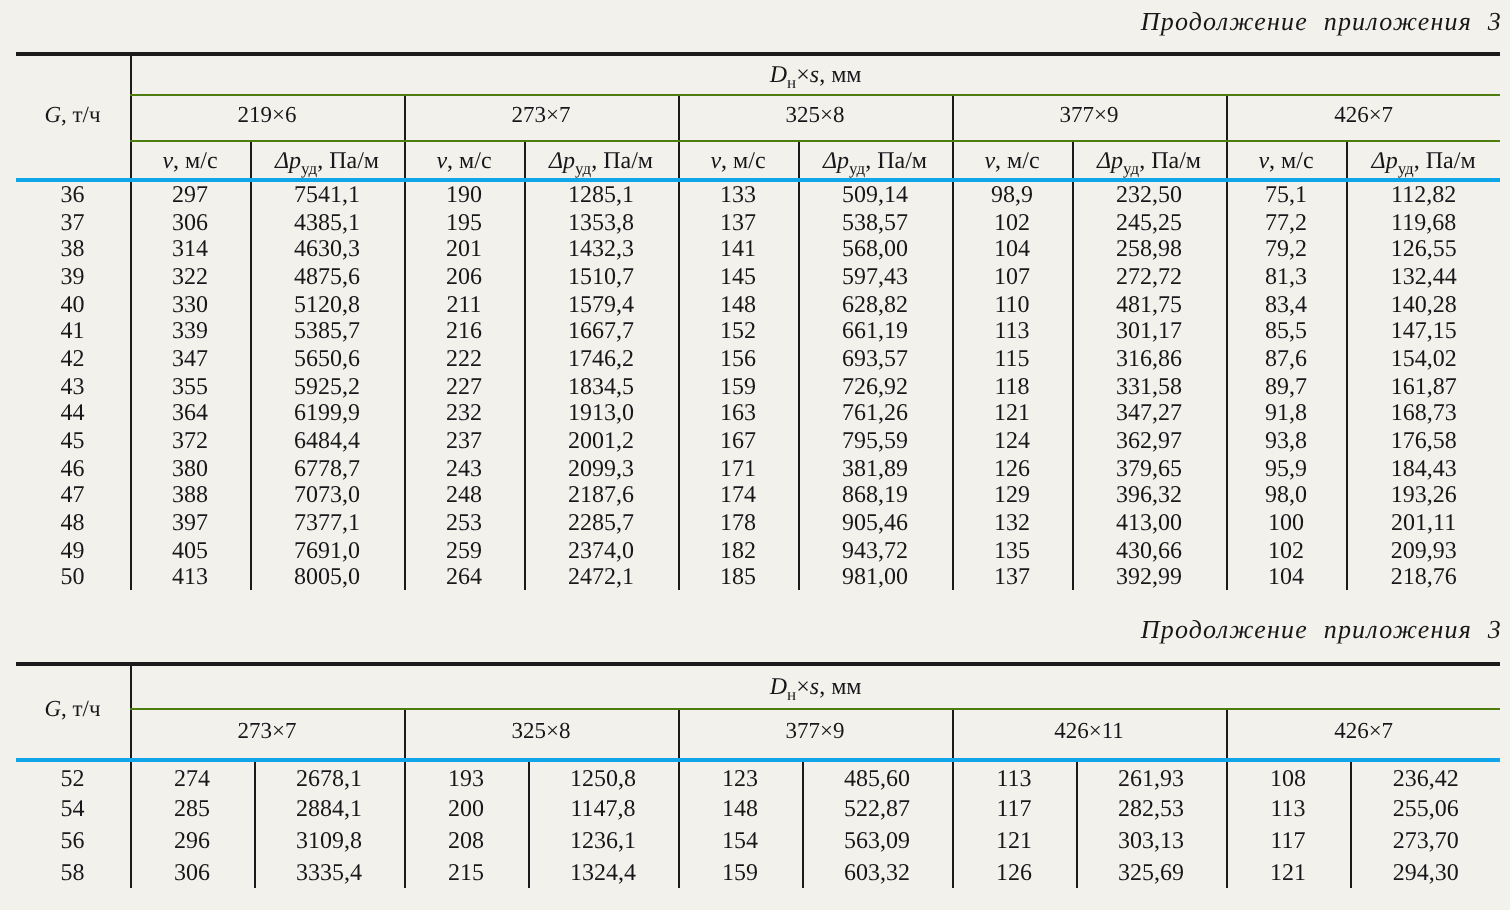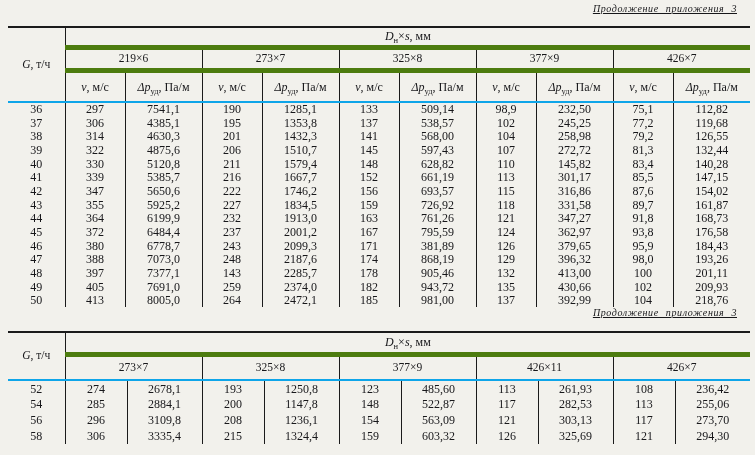--- a/index.html
+++ b/index.html
@@ -2,38 +2,38 @@
 <html><head>
 <meta charset="utf-8">
 <style>
   html,body{margin:0;padding:0;}
   body{
     width:755px;height:455px;overflow:hidden;position:relative;
     background:#f2f1ec;color:#17171a;
     font-family:"Liberation Serif","DejaVu Serif",serif;
   }
   .appendix-title{
-    position:absolute;right:18px;font-style:italic;font-size:10px;
-    letter-spacing:.6px;word-spacing:4px;white-space:nowrap;text-decoration:underline;
+    position:absolute;right:4px;font-style:italic;font-size:13px;
+    letter-spacing:.6px;word-spacing:4px;white-space:nowrap;
   }
   #title1{top:3px;}
   #title2{top:307px;}
   table.tbl{
     position:absolute;left:8px;border-collapse:collapse;table-layout:fixed;
     width:741px;
   }
   #table1{top:26px;border-top:2px solid #1b1b1b;}
   #table2{top:331px;border-top:2px solid #1b1b1b;}
   td{padding:0;text-align:center;vertical-align:middle;font-size:11.5px;line-height:1;}
   .bl{border-left:1px solid #1b1b1b;}
-  .bb1{border-bottom:5px solid #4d7c0f;}
+  .bb1{border-bottom:1px solid #4d7c0f;}
   .bb2{border-bottom:2px solid #0ea5e9;}
   #table1 tr.h1{height:20px;}
   #table1 tr.h2{height:23px;margin-top:32px;}
-  #table1 tr.h3{height:32px;margin-top:40px;}
+  #table1 tr.h3{height:20px;margin-top:40px;}
   #table1 tbody tr{height:13.7px;}
   #table2 tr.h1{height:22px;}
   #table2 tr.h2{height:26px;}
   #table2 tbody tr{height:16px;}
   tbody td{font-size:12px;}
   .g-head{font-size:11.5px;}
   .it{font-style:italic;}
   .sub{font-size:8.5px;position:relative;top:3px;}
   .size-cell{font-size:11.5px;}
 </style>
@@ -136,21 +136,21 @@
       </tr>
       <tr>
         <td>40</td>
         <td class="bl">330</td>
         <td class="bl">5120,8</td>
         <td class="bl">211</td>
         <td class="bl">1579,4</td>
         <td class="bl">148</td>
         <td class="bl">628,82</td>
         <td class="bl">110</td>
-        <td class="bl">145,82</td>
+        <td class="bl">481,75</td>
         <td class="bl">83,4</td>
         <td class="bl">140,28</td>
       </tr>
       <tr>
         <td>41</td>
         <td class="bl">339</td>
         <td class="bl">5385,7</td>
         <td class="bl">216</td>
         <td class="bl">1667,7</td>
         <td class="bl">152</td>
@@ -235,21 +235,21 @@
         <td class="bl">868,19</td>
         <td class="bl">129</td>
         <td class="bl">396,32</td>
         <td class="bl">98,0</td>
         <td class="bl">193,26</td>
       </tr>
       <tr>
         <td>48</td>
         <td class="bl">397</td>
         <td class="bl">7377,1</td>
-        <td class="bl">143</td>
+        <td class="bl">253</td>
         <td class="bl">2285,7</td>
         <td class="bl">178</td>
         <td class="bl">905,46</td>
         <td class="bl">132</td>
         <td class="bl">413,00</td>
         <td class="bl">100</td>
         <td class="bl">201,11</td>
       </tr>
       <tr>
         <td>49</td>

